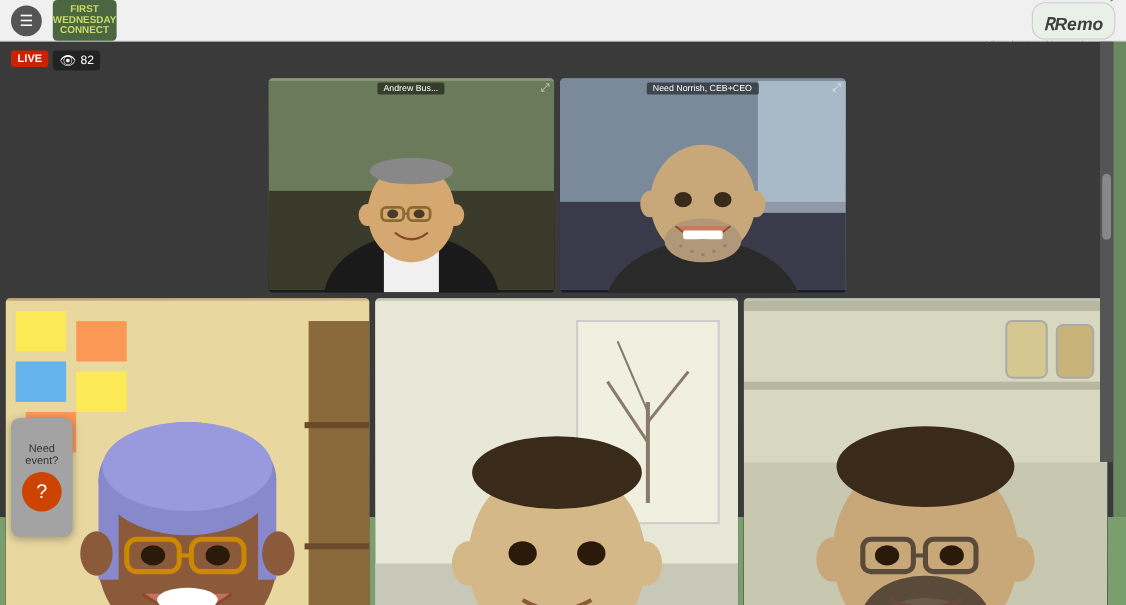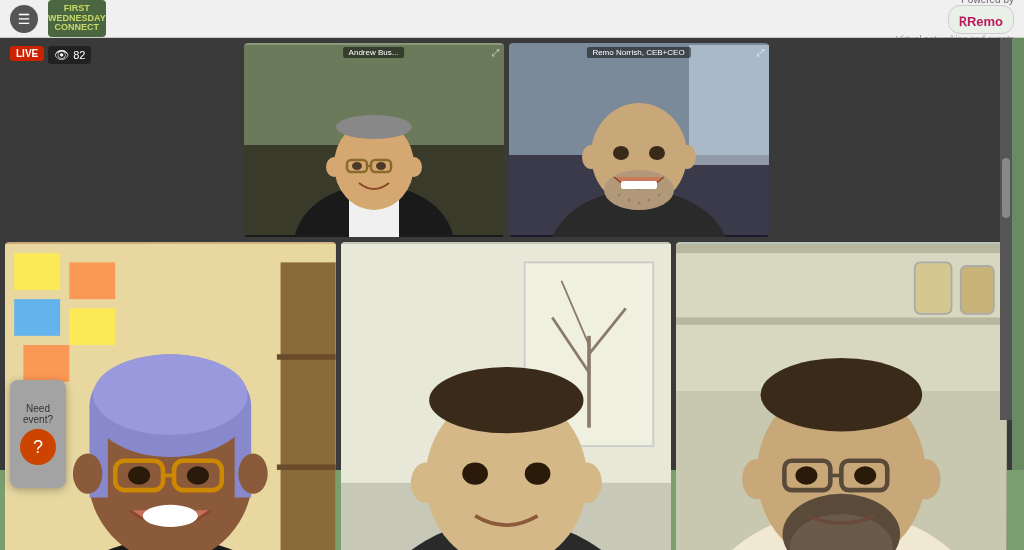--- a/index.html
+++ b/index.html
@@ -62,23 +62,24 @@
       flex-direction: column;
       align-items: flex-end;
       font-size: 10px;
       color: #666;
     }
     .remo-logo {
       background: #e8f0e8;
       border: 1px solid #ccc;
       border-radius: 12px;
       padding: 2px 10px;
-      font-size: 13px;
+      font-size: 16px;
       font-weight: bold;
-      color: #be185d;
+      color: #404040;
+      font-style: italic;
     }
 
     
     .main {
       display: flex;
       height: 432px;
       background: #5a7a52;
       justify-content: center;
     }
 
@@ -148,20 +149,21 @@
       flex-direction: column;
       padding: 5px;
       gap: 5px;
     }
 
     .video-row-top {
       display: flex;
       gap: 5px;
       flex: 1;
       justify-content: center;
+      margin-top: 28px;
     }
 
     .video-row-bottom {
       display: flex;
       gap: 5px;
       flex: 1;
     }
 
     .video-cell {
       position: relative;
@@ -330,21 +332,21 @@
 
               <path d="M 115 138 Q 130 150 145 138" fill="none" stroke="#8a4a2a" stroke-width="2"></path>
 
               <ellipse cx="90" cy="122" rx="8" ry="10" fill="#d4a870"></ellipse>
               <ellipse cx="170" cy="122" rx="8" ry="10" fill="#d4a870"></ellipse>
             </svg>
           </div>
         </div>
 
         <div class="video-cell video-cell-top">
-          <div class="video-label">Remo Norrish, CEB+CEO</div>
+          <div class="video-label">Need Norrish, CEB+CEO</div>
           <div class="expand-icon">⤢</div>
           <div class="face-sim face-sim-2">
             <svg width="100%" height="100%" viewBox="0 0 260 190" preserveAspectRatio="xMidYMid meet">
 
               <rect width="260" height="190" fill="#7a8a9a"></rect>
               <rect y="110" width="260" height="80" fill="#3a3a4a"></rect>
 
               <rect x="180" y="0" width="80" height="120" fill="#c8d8e8" opacity="0.6"></rect>
 
               <ellipse cx="130" cy="210" rx="90" ry="65" fill="#2a2a2a"></ellipse>

